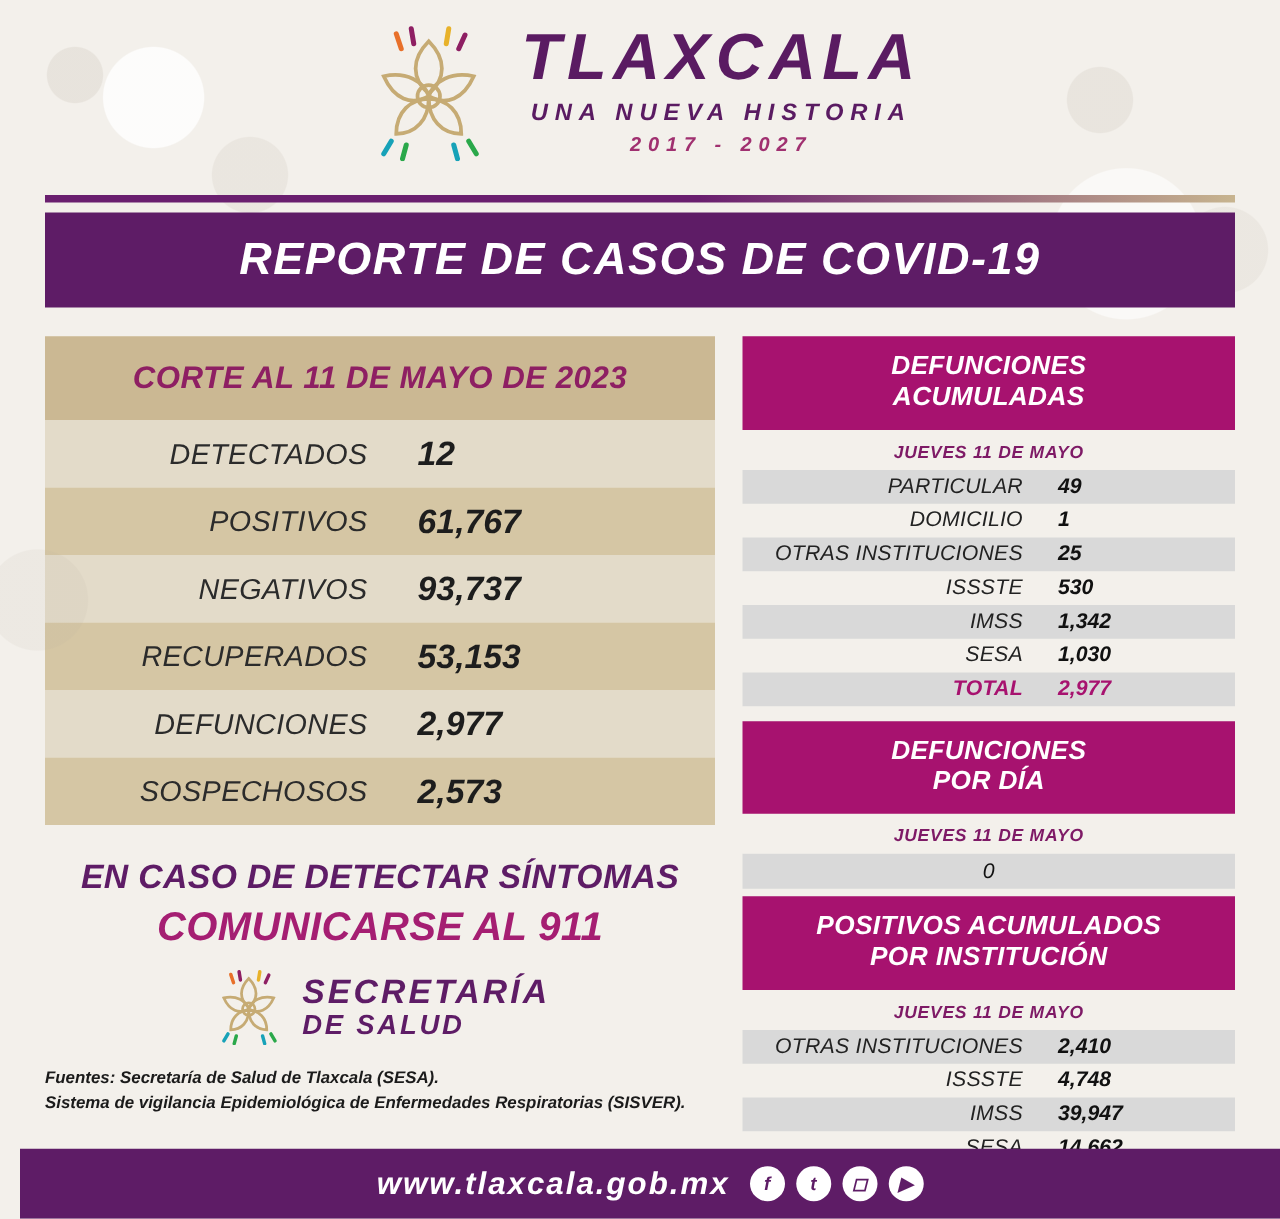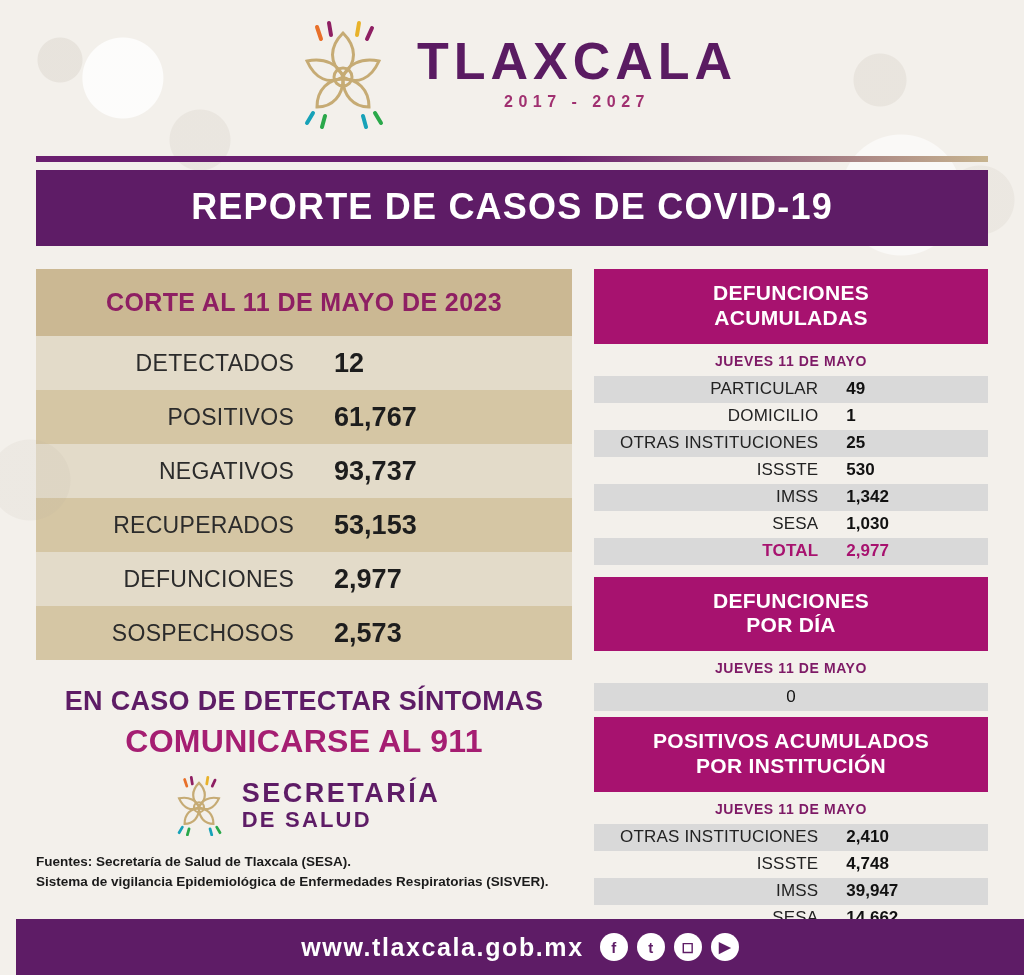--- a/index.html
+++ b/index.html
@@ -9,20 +9,21 @@
     background: #f2efea;
     overflow: hidden;
   }
   .page {
     position: relative;
     width: 1024px; height: 975px;
     background:
       radial-gradient(circle at 12% 8%, rgba(255,255,255,0.8) 0 40px, rgba(0,0,0,0) 41px),
       radial-gradient(circle at 88% 20%, rgba(255,255,255,0.6) 0 60px, rgba(0,0,0,0) 61px),
       #f3f0eb;
+    font-style: italic;
   }
   
   .pattern {
     position: absolute; inset: 0;
     background-image:
       radial-gradient(circle at 60px 60px, rgba(180,170,155,0.18) 0 22px, rgba(0,0,0,0) 23px),
       radial-gradient(circle at 200px 140px, rgba(180,170,155,0.14) 0 30px, rgba(0,0,0,0) 31px),
       radial-gradient(circle at 880px 80px, rgba(180,170,155,0.16) 0 26px, rgba(0,0,0,0) 27px),
       radial-gradient(circle at 980px 200px, rgba(180,170,155,0.12) 0 34px, rgba(0,0,0,0) 35px),
       radial-gradient(circle at 30px 480px, rgba(180,170,155,0.10) 0 40px, rgba(0,0,0,0) 41px);
@@ -274,20 +275,21 @@
           <path d="M80 22 L85 11" stroke="#8e1f63"></path>
           <path d="M26 96 L20 106" stroke="#17a2b8"></path>
           <path d="M38 99 L35 110" stroke="#2aa84a"></path>
           <path d="M76 99 L79 110" stroke="#17a2b8"></path>
           <path d="M88 96 L94 106" stroke="#2aa84a"></path>
         </g>
       </svg>
     </div>
     <div class="brand-text">
       <div class="brand-title">TLAXCALA</div>
+      <div class="brand-sub1">UNA NUEVA HISTORIA</div>
       <div class="brand-sub2">2017 - 2027</div>
     </div>
   </div>
 
   <div class="band-wrap">
     <div class="band-line"></div>
     <div class="title-band">REPORTE DE CASOS DE COVID-19</div>
   </div>
 
   <div class="columns">

